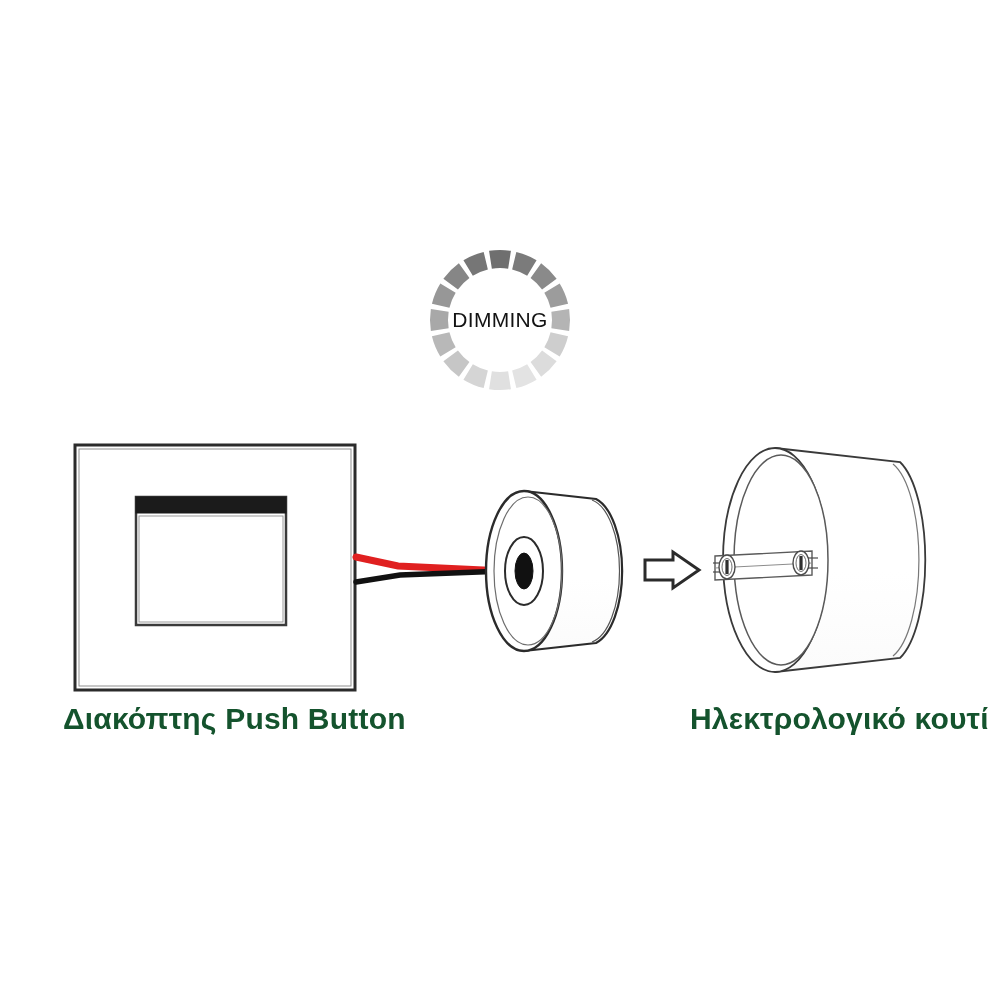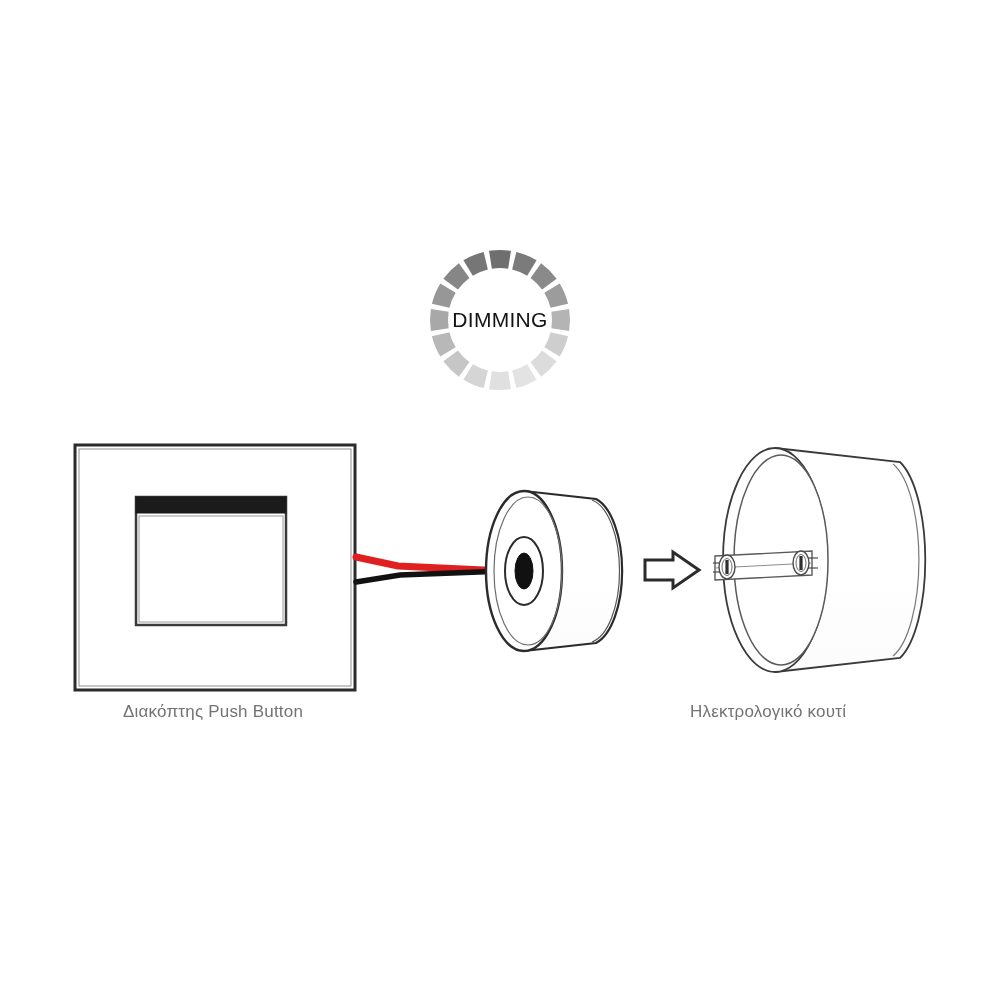--- a/index.html
+++ b/index.html
@@ -24,25 +24,25 @@
     position: absolute;
     left: 0;
     top: 0;
     width: 1000px;
     height: 1000px;
     display: block;
   }
   .cap-label {
     position: absolute;
     font-family: "Liberation Sans", sans-serif;
-    font-size: 17px;
-    color: #737373;
+    font-size: 30px;
+    color: #14532d;
     letter-spacing: 0.2px;
     white-space: nowrap;
-    font-weight: 400;
+    font-weight: 700;
   }
   #label-push-button {
     left: 63px;
     top: 702px;
     width: 300px;
     text-align: center;
   }
   #label-electrical-box {
     left: 690px;
     top: 702px;

